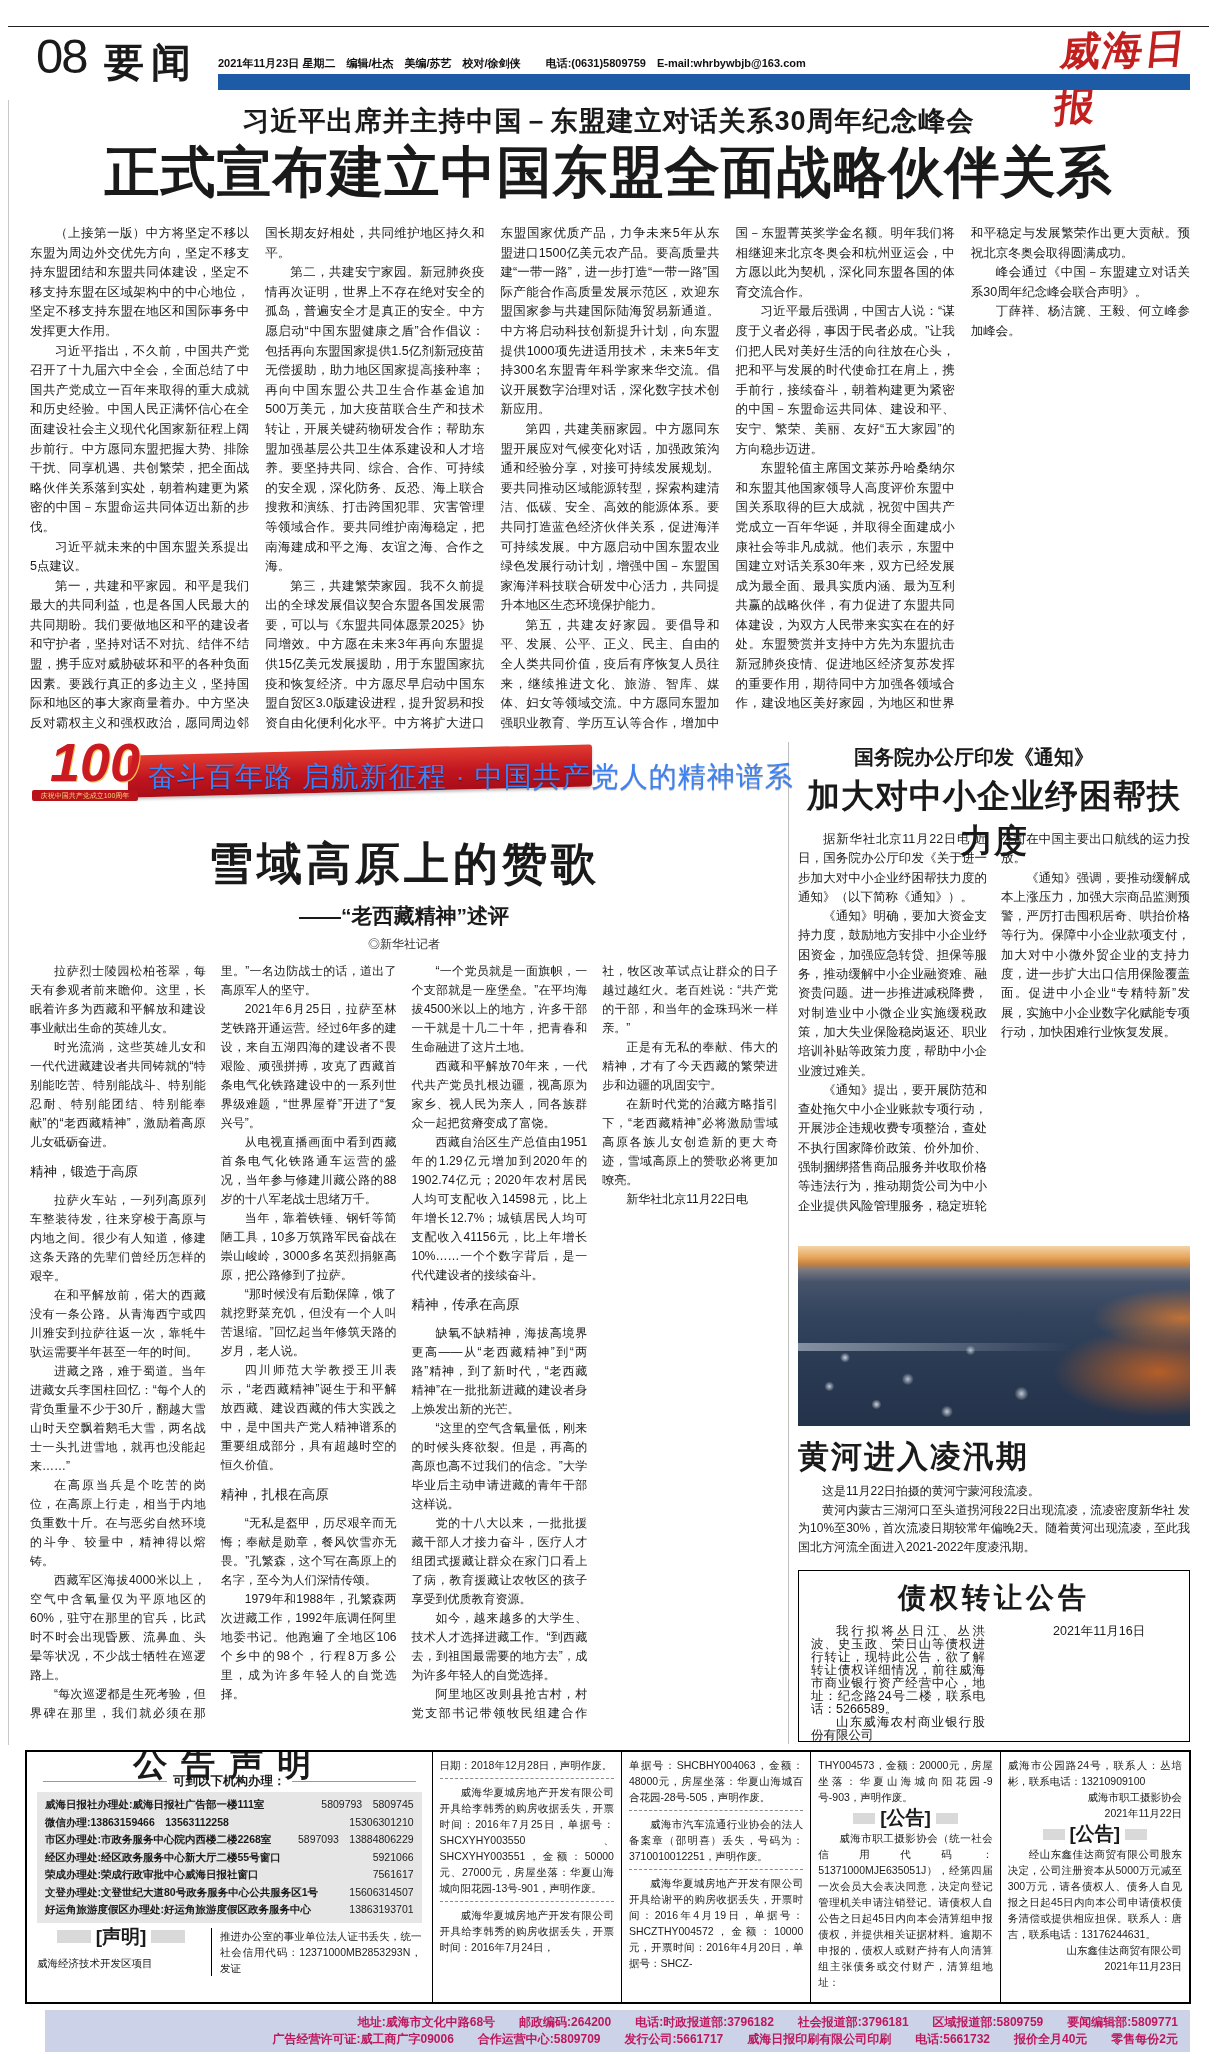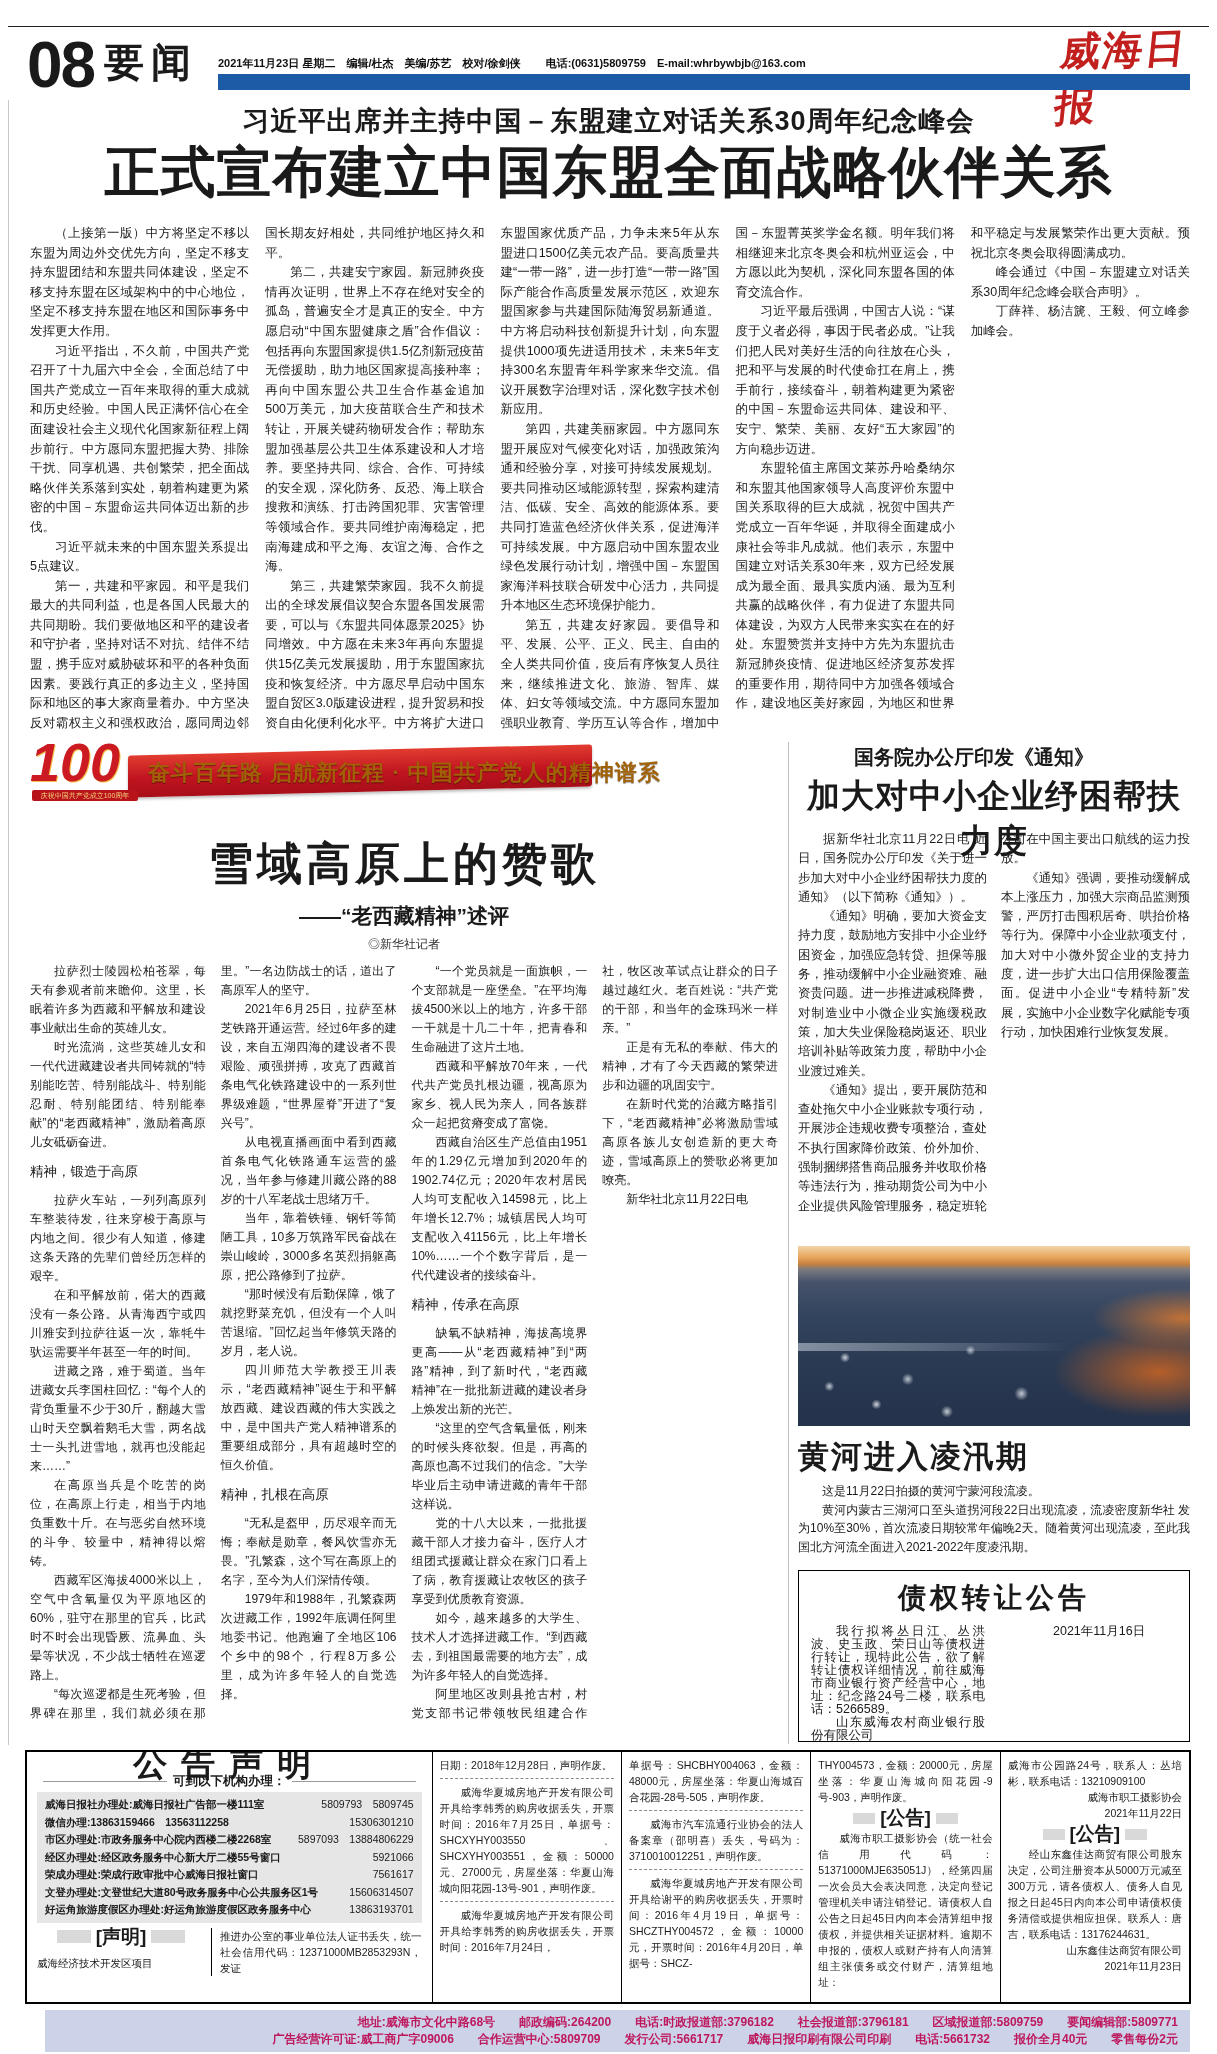--- a/index.html
+++ b/index.html
@@ -4,21 +4,21 @@
 <style>
   html,body{margin:0;padding:0;background:#ffffff;}
   .page{position:relative;width:1217px;height:2054px;background:#fff;overflow:hidden;
         font-family:"Liberation Sans",sans-serif;color:#1a1a1a;}
   .abs{position:absolute;}
   .serif{font-family:"Liberation Serif","DejaVu Serif",serif;}
 
   
   .topline{left:8px;top:26px;width:1201px;height:1px;background:#222;}
   .edgeline{left:8px;top:100px;width:1px;height:1645px;background:#c7c7c7;}
-  .pageno{left:27px;top:28px;font-size:64px;font-weight:bold;letter-spacing:-2px;}
+  .pageno{left:36px;top:28px;font-size:49px;font-weight:normal;letter-spacing:-2px;}
   .secname{left:104px;top:35px;font-size:40px;font-weight:bold;letter-spacing:7px;}
   .dateline{left:218px;top:56px;font-size:11px;font-weight:bold;color:#111;white-space:nowrap;}
   .dateline .contact{margin-left:22px;font-weight:bold;}
   .masthead-logo{left:1058px;top:22px;font-size:40px;color:#c2201f;font-weight:bold;
         font-family:"DejaVu Serif",serif;transform:skew(-8deg) rotate(-2deg);letter-spacing:2px;}
   .bluebar{left:218px;top:74px;width:972px;height:16px;background:#1d5ba6;}
 
   
   .kicker{left:0;top:103px;width:1217px;text-align:center;font-size:27px;font-weight:bold;letter-spacing:1px;}
   .headline{left:0;top:136px;width:1217px;text-align:center;font-size:55px;font-weight:900;letter-spacing:1px;}
@@ -27,23 +27,23 @@
   .lead-body p{margin:0;text-indent:2em;}
 
   
   .vsep{left:788px;top:742px;width:1px;height:1002px;background:#bfbfbf;}
 
   
   .banner{left:30px;top:738px;width:562px;height:66px;}
   .banner-ribbon{position:absolute;left:98px;top:12px;width:464px;height:42px;border-radius:3px;
         background:linear-gradient(180deg,#e23c30 0%,#c01420 55%,#a80e18 100%);
         transform:skewY(-1.4deg);box-shadow:0 2px 3px rgba(0,0,0,.25);}
-  .banner-text{position:absolute;left:118px;top:20px;width:444px;color:#a16207;font-size:22px;
-        font-weight:bold;letter-spacing:1px;white-space:nowrap;text-shadow:0 1px 1px rgba(0,0,0,.4);}
-  .banner-logo{position:absolute;left:0;top:-4px;width:110px;text-align:left;color:#cb1a22;
+  .banner-text{position:absolute;left:118px;top:20px;width:444px;color:#3b82f6;font-size:28px;
+        font-weight:normal;letter-spacing:1px;white-space:nowrap;text-shadow:0 1px 1px rgba(0,0,0,.4);}
+  .banner-logo{position:absolute;left:0;top:-4px;width:110px;text-align:right;color:#cb1a22;
         font-size:54px;font-weight:900;font-style:italic;line-height:56px;
         text-shadow:1px 1px 0 #f3c14c;}
   .banner-logo-caption{position:absolute;left:2px;top:52px;width:106px;background:#b8121b;color:#f7d77c;
         font-size:7px;line-height:11px;text-align:center;border-radius:2px;}
   .spirit-headline{left:30px;top:834px;width:748px;text-align:center;font-size:45px;font-weight:900;letter-spacing:4px;}
   .spirit-sub{left:30px;top:902px;width:748px;text-align:center;font-size:21px;font-weight:bold;}
   .spirit-byline{left:30px;top:936px;width:748px;text-align:center;font-size:12px;color:#333;}
   .spirit-body{left:30px;top:962px;width:748px;height:778px;column-count:4;column-gap:15px;
         column-fill:auto;font-size:12px;line-height:19px;text-align:justify;overflow:hidden;}
   .spirit-body p{margin:0;text-indent:2em;}

